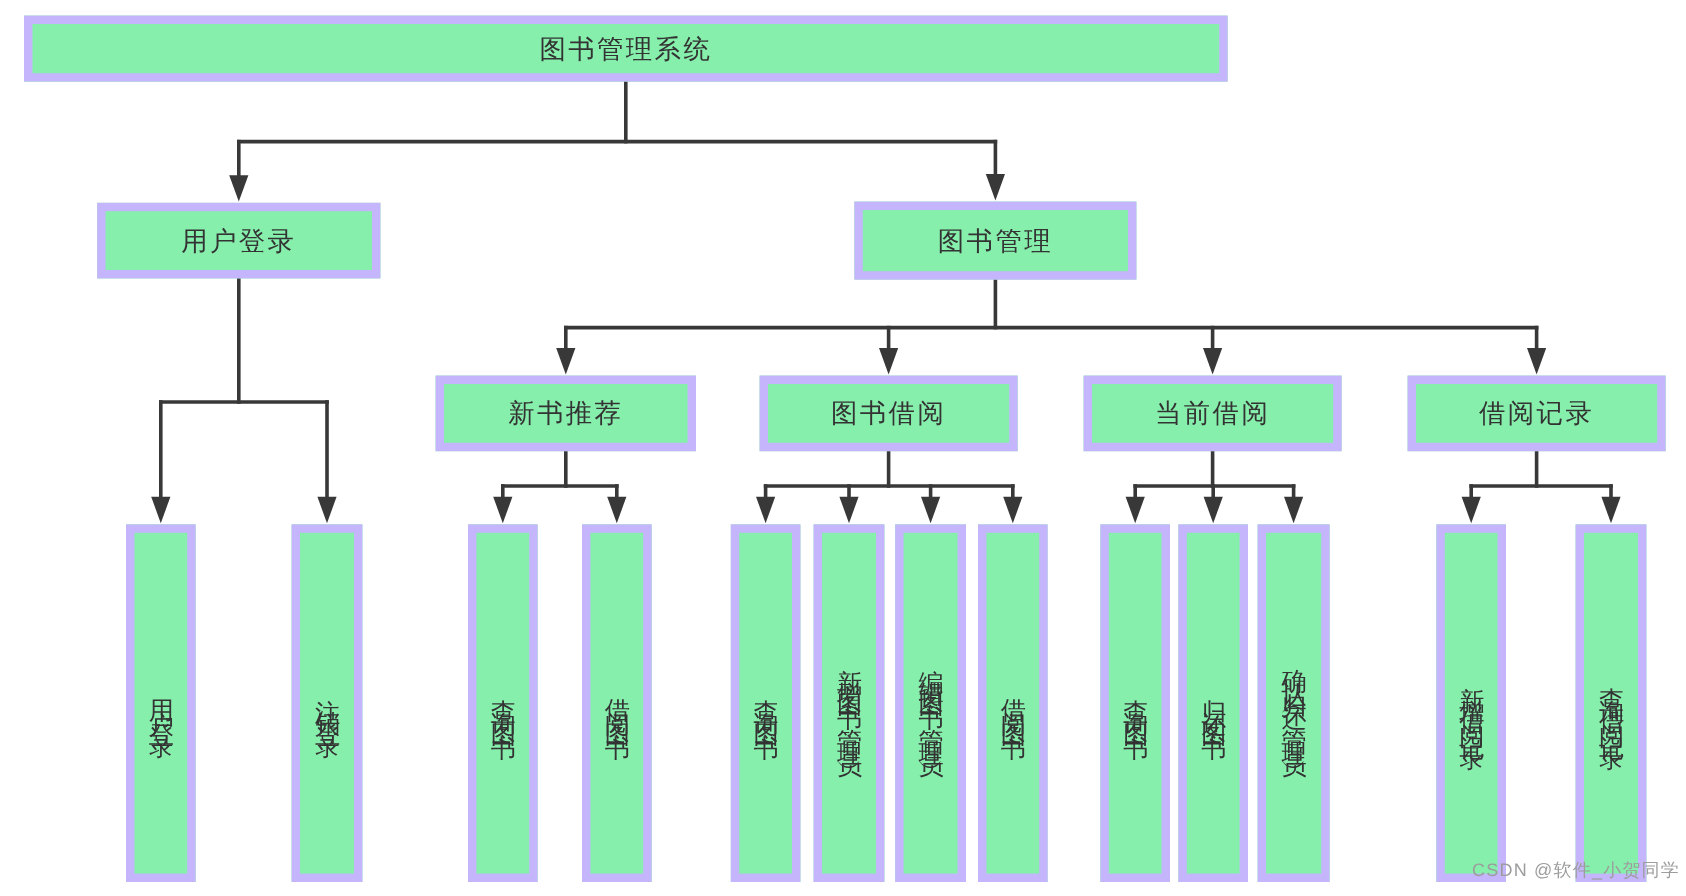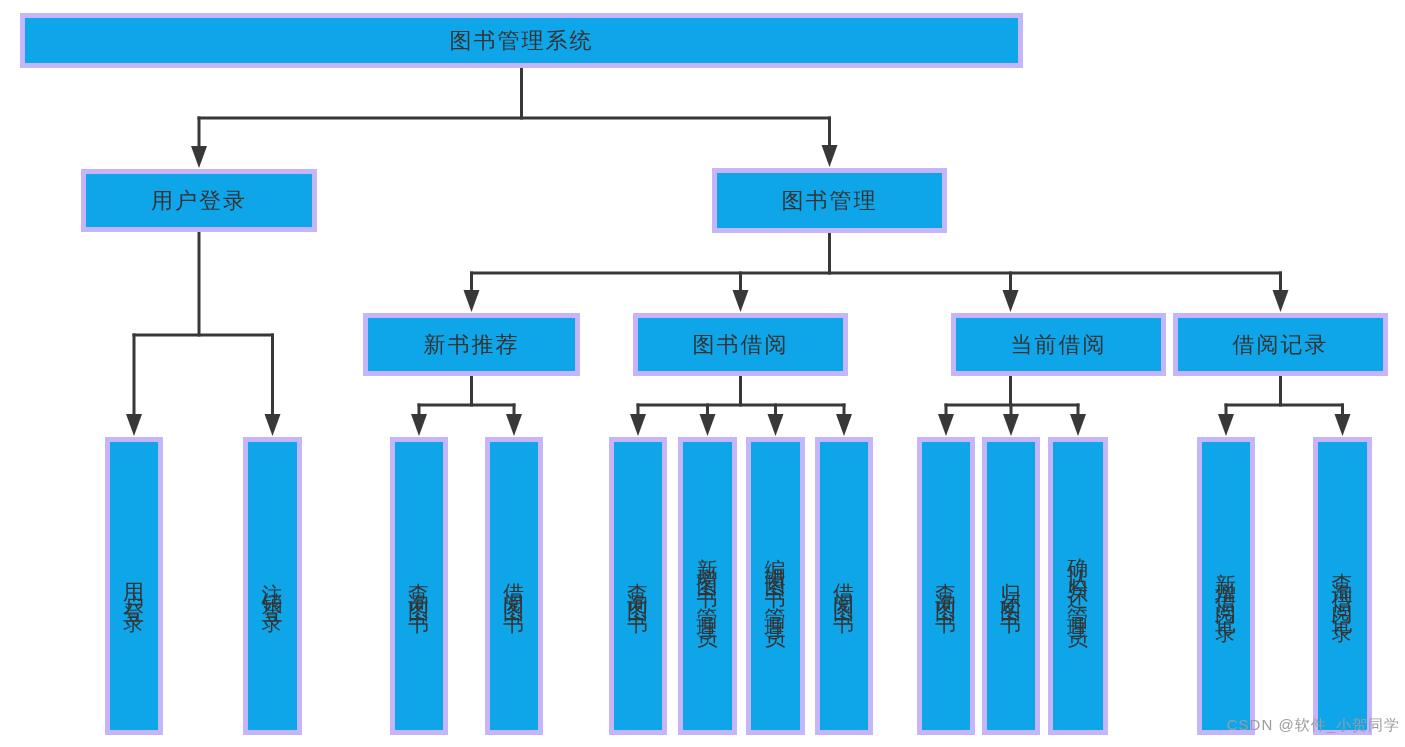--- a/index.html
+++ b/index.html
@@ -9,22 +9,22 @@
     background:#fff;
     font-family:"Liberation Sans",sans-serif;
     overflow:hidden;
   }
   #connectors{position:absolute;left:0;top:0;z-index:1;}
   #connectors path{stroke:#383838;stroke-width:3;fill:none;stroke-linecap:square;}
   #connectors .arrowhead{fill:#383838;stroke:none;}
   .node{
     position:absolute;
     box-sizing:border-box;
-    border:5px solid #c4b5fd;
-    background:#0ea5e9;
+    border:7px solid #c4b5fd;
+    background:#86efac;
     display:flex;align-items:center;justify-content:center;
     color:#333333;
     z-index:2;
   }
   .node .lbl{
     font-size:22px;
     letter-spacing:2px;
     white-space:nowrap;
   }
   .node.vertical .lbl{
@@ -137,21 +137,21 @@
     </div>
     <div class="node vertical" style="left: 678px; top: 437px; width: 59px; height: 298px;">
       <span class="lbl">新增图书（管理员）</span>
     </div>
     <div class="node vertical" style="left: 746px; top: 437px; width: 59px; height: 298px;">
       <span class="lbl">编辑图书（管理员）</span>
     </div>
     <div class="node vertical" style="left: 815px; top: 437px; width: 58px; height: 298px;">
       <span class="lbl">借阅图书</span>
     </div>
-    <div class="node" style="left: 903px; top: 313px; width: 215px; height: 63px; margin-left: 48px;">
+    <div class="node" style="left: 903px; top: 313px; width: 215px; height: 63px;">
       <span class="lbl">当前借阅</span>
     </div>
     <div class="node vertical" style="left: 917px; top: 437px; width: 58px; height: 298px;">
       <span class="lbl">查询图书</span>
     </div>
     <div class="node vertical" style="left: 982px; top: 437px; width: 58px; height: 298px;">
       <span class="lbl">归还图书</span>
     </div>
     <div class="node vertical" style="left: 1048px; top: 437px; width: 60px; height: 298px;">
       <span class="lbl">确认归还（管理员）</span>

